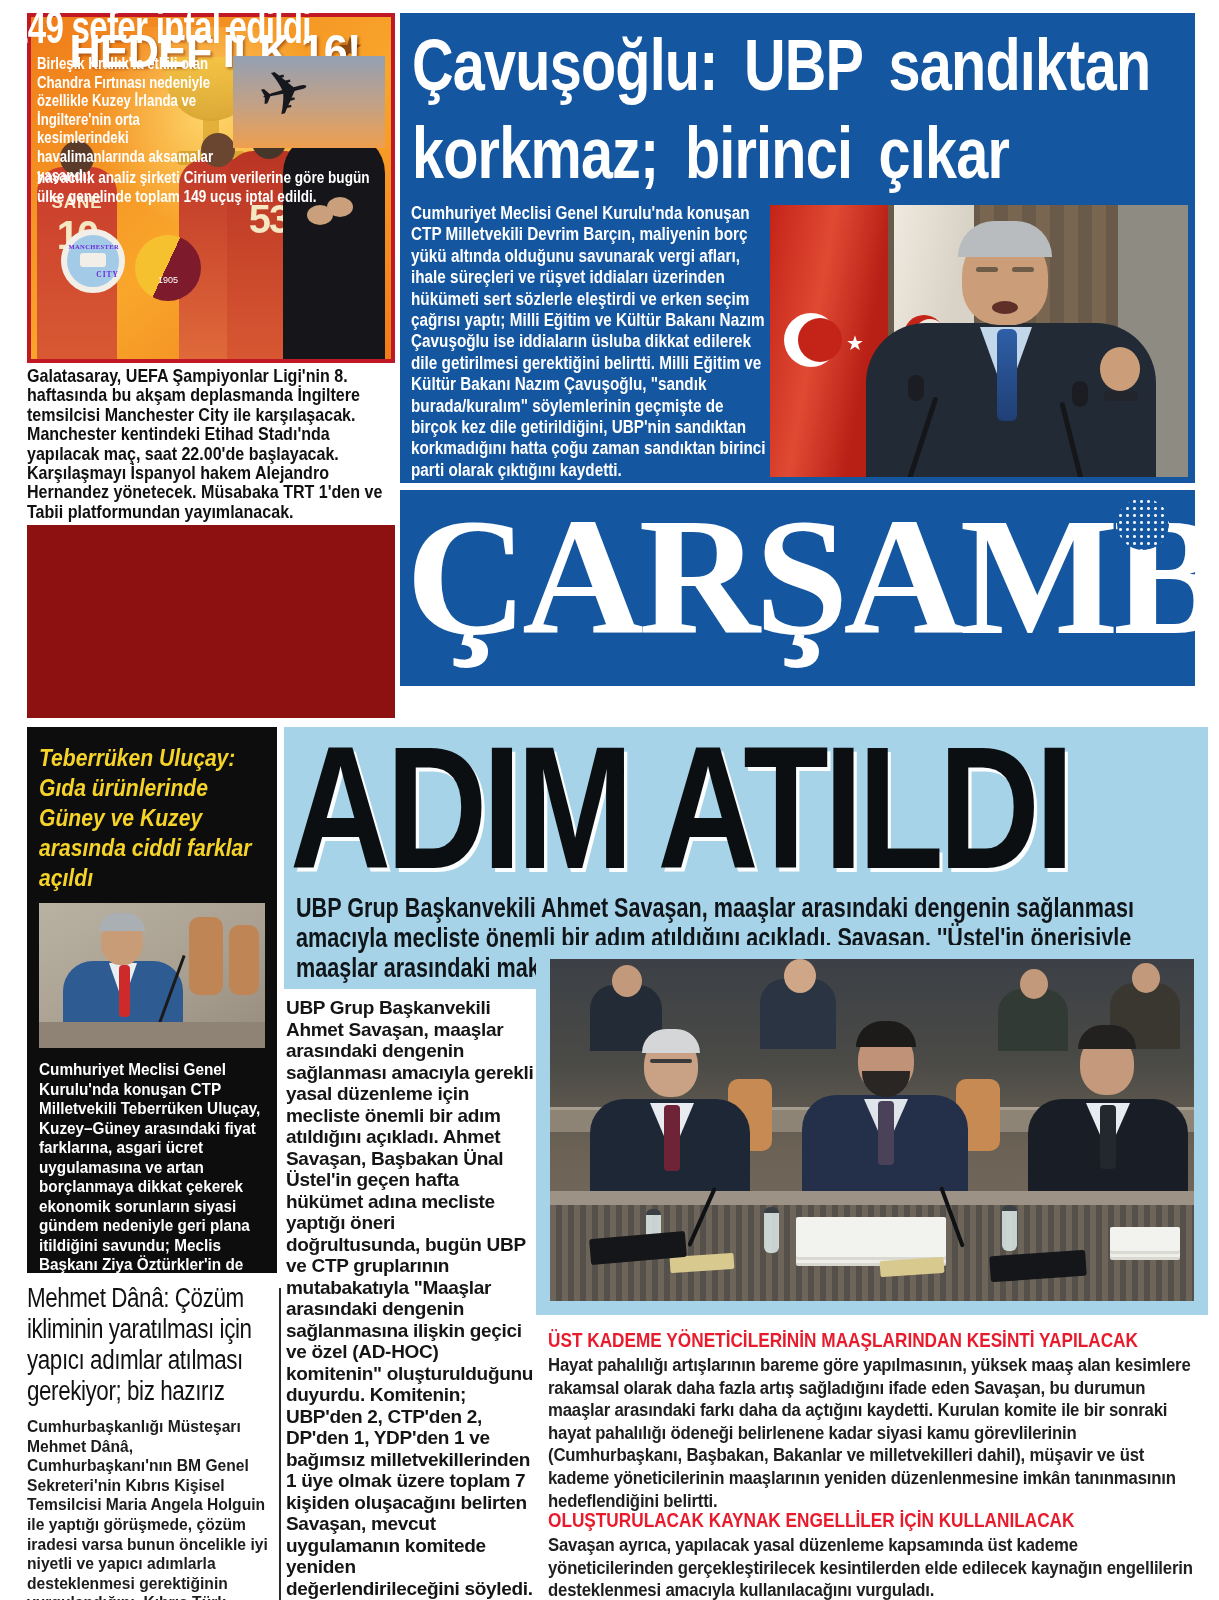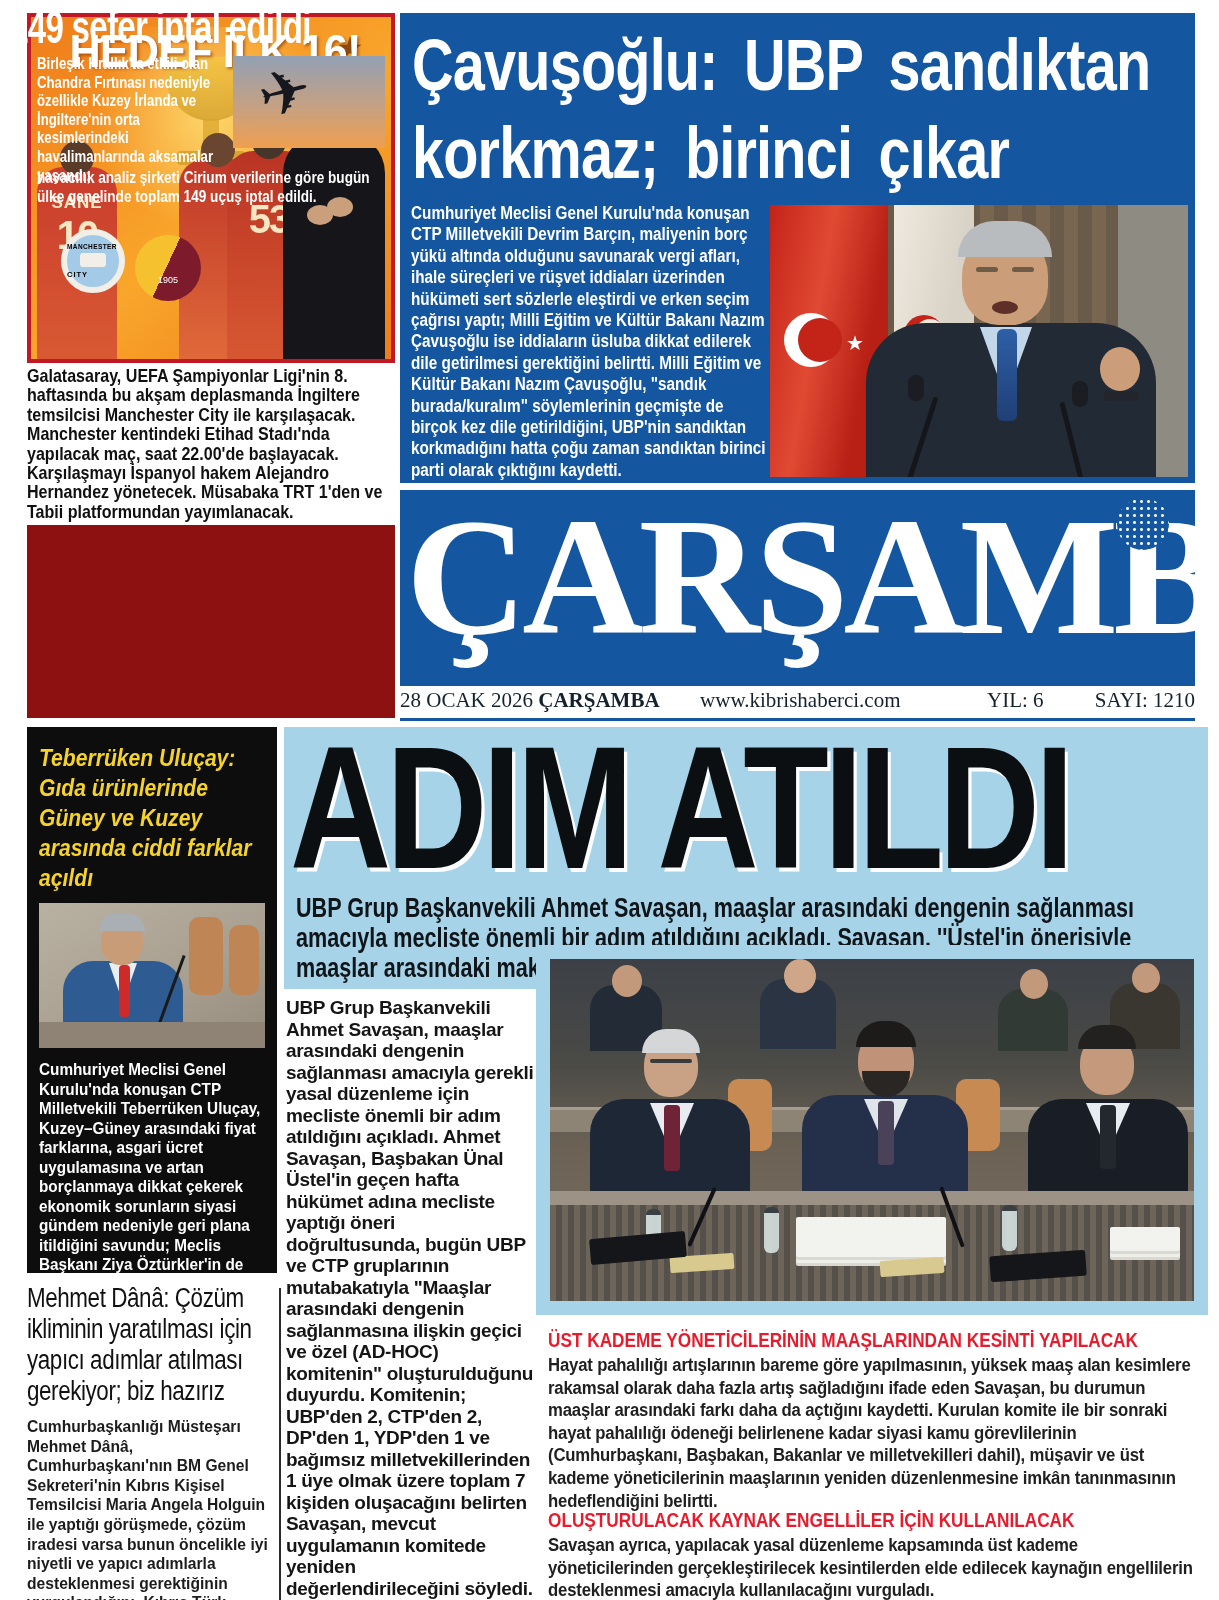--- a/index.html
+++ b/index.html
@@ -27,21 +27,21 @@
   #coach-body{left:252px;top:116px;width:102px;height:230px;background:#15151a;border-radius:40px 40px 0 0;}
   #coach-head{left:278px;top:64px;width:52px;height:56px;border-radius:50% 50% 44% 44%;background:#c9a07b;}
   #coach-hair{left:278px;top:58px;width:52px;height:22px;border-radius:26px 26px 0 0;background:#a9adb0;}
   #coach-beard{left:284px;top:98px;width:40px;height:20px;border-radius:0 0 20px 20px;background:rgba(150,150,150,.55);}
   .hand{width:26px;height:20px;border-radius:50%;background:#c9a07b;}
   #cl-badge{left:288px;top:16px;width:62px;height:56px;text-align:center;color:#7a3a10;}
   #cl-star{font-size:30px;line-height:30px;color:#8a4a12;}
   #cl-label{font-size:7px;font-weight:700;letter-spacing:.5px;line-height:8px;}
   .logo{border-radius:50%;box-sizing:border-box;}
   #mc-logo{left:30px;top:212px;width:64px;height:64px;background:#a3cbe8;border:6px solid #f2efe8;
-           text-align:left;color:#000000;font-weight:700;}
+           text-align:right;color:#6d28d9;font-weight:700;font-family:Liberation Serif, serif;}
   #mc-top{font-size:6.5px;letter-spacing:.4px;margin-top:8px;}
   #mc-mid{width:26px;height:14px;margin:3px auto;background:#f2efe8;border-radius:3px;}
   #mc-bot{font-size:7.5px;letter-spacing:1px;}
   #gsl-logo{left:104px;top:218px;width:66px;height:66px;
             background:linear-gradient(115deg,#f6c12f 48%,#7d1b2c 48%);
             text-align:center;}
   #gsl-year{font-size:9px;font-weight:400;color:#fff;margin-top:40px;}
   #gs-headline{left:8px;top:6px;width:352px;text-align:center;color:#fff;font-weight:700;
                font-size:47px;letter-spacing:-1px;text-shadow:2px 2px 3px rgba(120,40,0,.55);
                transform:scaleX(.92);transform-origin:center top;white-space:nowrap;}
@@ -262,31 +262,20 @@
   <div class="abs" id="fl-photo">
     <div class="abs" id="fl-plane">✈</div>
   </div>
   <p class="abs cond" id="fl-lead">Birleşik Krallık'ta etkili olan Chandra Fırtınası nedeniyle özellikle Kuzey İrlanda ve İngiltere'nin orta kesimlerindeki havalimanlarında aksamalar yaşandı;</p>
   <p class="abs cond" id="fl-rest">havacılık analiz şirketi Cirium verilerine göre bugün ülke genelinde toplam 149 uçuş iptal edildi.</p>
 
   <section class="abs" id="mast">
     <div id="mast-title">ÇARŞAMBA</div>
     <div id="globe"></div>
   </section>
-  <div class="abs" id="dateline">
-    <div>
-      <span>28 OCAK 2026</span>
-      <b>ÇARŞAMBA</b>
-    </div>
-    <div>www.kibrishaberci.com</div>
-    <div id="date-right">
-      <span>YIL: 6</span>
-      <span>SAYI: 1210</span>
-    </div>
-  </div>
 
   <section class="abs" id="ul-box">
     <h2 id="ul-head">Teberrüken Uluçay: Gıda ürünlerinde Güney ve Kuzey arasında ciddi farklar açıldı</h2>
     <div id="ul-photo">
       <div class="seat" style="left:150px;top:14px;width:34px;height:78px;"></div>
       <div class="seat" style="left:190px;top:22px;width:30px;height:70px;"></div>
       <div id="ul-man-suit"></div>
       <div id="ul-man-shirt"></div>
       <div id="ul-man-tie"></div>
       <div id="ul-man-head"></div>

